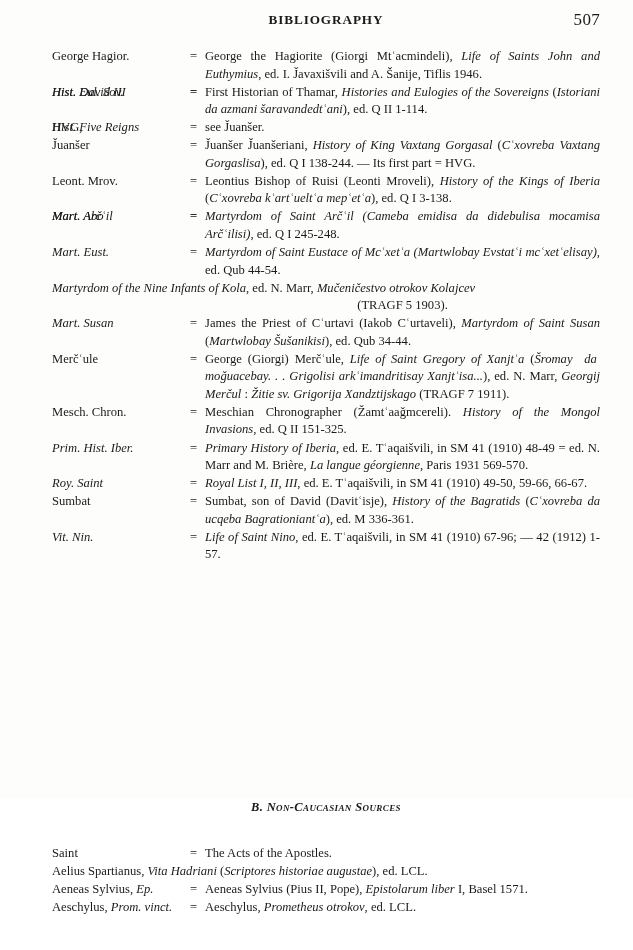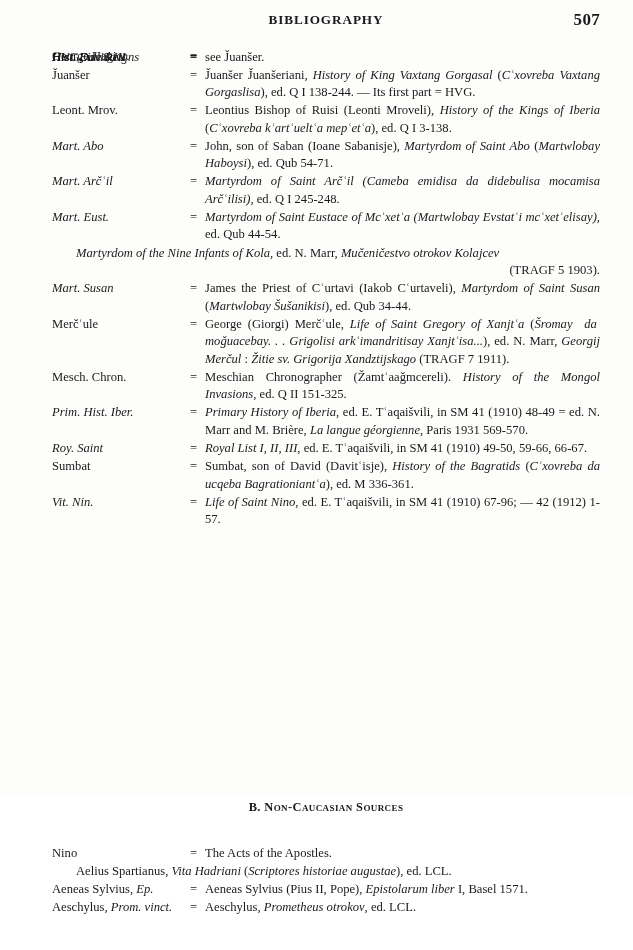--- a/index.html
+++ b/index.html
@@ -37,21 +37,21 @@
     left: 0; right: 0;
     text-align: center;
     font-weight: bold;
     font-size: 13.2px;
     letter-spacing: 0.9px;
   }
   .runhead-folio {
     position: absolute;
     right: 0;
     top: -2px;
-    font-weight: bold;
+    font-weight: normal;
     font-size: 17px;
     letter-spacing: 0.3px;
   }
 
   
   .body {
     position: absolute;
     left: 52px;
     top: 48px;
     width: 548px;
@@ -98,26 +98,25 @@
   }
   
   .entry.hanging {
     padding-left: 0;
   }
   .entry.hanging .def {
     display: block;
     padding-left: 0;
     text-indent: 0;
     text-align: justify;
-    margin-left: 24px;
   }
   .entry.hanging .cont {
     display: block;
     padding-left: 153px;
-    text-align: right;
+    text-align: center;
   }
 
   .ital { font-style: italic; }
   .rom  { font-style: normal; }
 
   
   .section-head {
     position: absolute;
     left: 52px;
     width: 548px;
@@ -138,30 +137,32 @@
   <div class="runhead">
     <div class="runhead-title">BIBLIOGRAPHY</div>
     <div class="runhead-folio">507</div>
   </div>
 
   <div class="body">
 
     <div class="entry cols">
       <span class="tag rom">George Hagior.</span>
       <span class="eq">=</span>
+      <span class="def">George the Hagiorite (Giorgi Mt<span class="rom">ʿ</span>acmindeli), <span class="ital">Life of Saints John and Euthymius</span>, ed. I. J̌avaxišvili and A. Šanije, Tiflis 1946.</span>
     </div>
 
     <div class="entry cols">
       <span class="tag ital">Hist. David III</span>
       <span class="eq">=</span>
     </div>
 
     <div class="entry cols">
       <span class="tag ital">Hist. Eul. Sov.</span>
       <span class="eq">=</span>
+      <span class="def">First Historian of Thamar, <span class="ital">Histories and Eulogies of the Sovereigns</span> (<span class="ital">Istoriani da azmani šaravandedtʿani</span>), ed. Q II 1-114.</span>
     </div>
 
     <div class="entry cols">
       <span class="tag ital">Hist. Five Reigns</span>
       <span class="eq">=</span>
     </div>
 
     <div class="entry cols">
       <span class="tag rom">HVG,</span>
       <span class="eq"></span>
@@ -176,21 +177,20 @@
 
     <div class="entry cols">
       <span class="tag rom">Leont. Mrov.</span>
       <span class="eq">=</span>
       <span class="def">Leontius Bishop of Ruisi (Leonti Mroveli), <span class="ital">History of the Kings of Iberia</span> (<span class="ital">Cʿxovreba kʿartʿueltʿa mepʿetʿa</span>), ed. Q I 3-138.</span>
     </div>
 
     <div class="entry cols">
       <span class="tag ital">Mart. Abo</span>
       <span class="eq">=</span>
-      <span class="def">John, son of Saban (Ioane Sabanisje), <span class="ital">Martyrdom of Saint Abo</span> (<span class="ital">Martwlobay Haboysi</span>), ed. Qub 54-71.</span>
     </div>
 
     <div class="entry cols">
       <span class="tag ital">Mart. Arčʿil</span>
       <span class="eq">=</span>
       <span class="def ital">Martyrdom of Saint Arčʿil (Cameba emidisa da didebulisa mocamisa Arčʿilisi), <span class="rom">ed. Q I 245-248.</span></span>
     </div>
 
     <div class="entry cols">
       <span class="tag ital">Mart. Eust.</span>
@@ -240,28 +240,28 @@
     </div>
 
     <div class="entry cols">
       <span class="tag ital">Vit. Nin.</span>
       <span class="eq">=</span>
       <span class="def"><span class="ital">Life of Saint Nino</span>, ed. E. Tʿaqaišvili, in SM 41 (1910) 67-96; — 42 (1912) 1-57.</span>
     </div>
 
   </div>
 
-  <div class="section-head" style="top: 800px;">
+  <div class="section-head" style="top: 800px; font-style: italic;">
     <span class="smallcaps">B. Non-Caucasian Sources</span>
   </div>
 
   <div class="body" style="top: 845px;">
 
     <div class="entry cols">
-      <span class="tag rom">Nino</span>
+      <span class="tag rom">Saint</span>
       <span class="eq">=</span>
       <span class="def" style="text-align:left;">The Acts of the Apostles.</span>
     </div>
 
     <div class="entry hanging">
       <span class="def" style="text-align:left;">Aelius Spartianus, <span class="ital">Vita Hadriani</span> (<span class="ital">Scriptores historiae augustae</span>), ed. LCL.</span>
     </div>
 
     <div class="entry cols">
       <span class="tag rom">Aeneas Sylvius, <span class="ital">Ep.</span></span>

